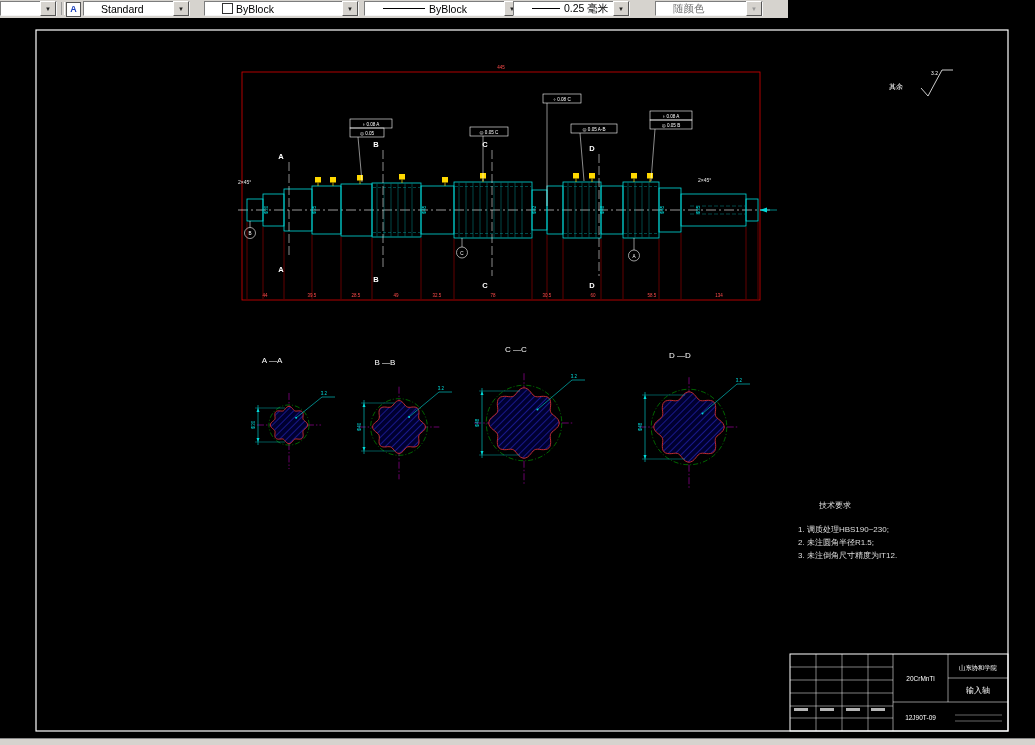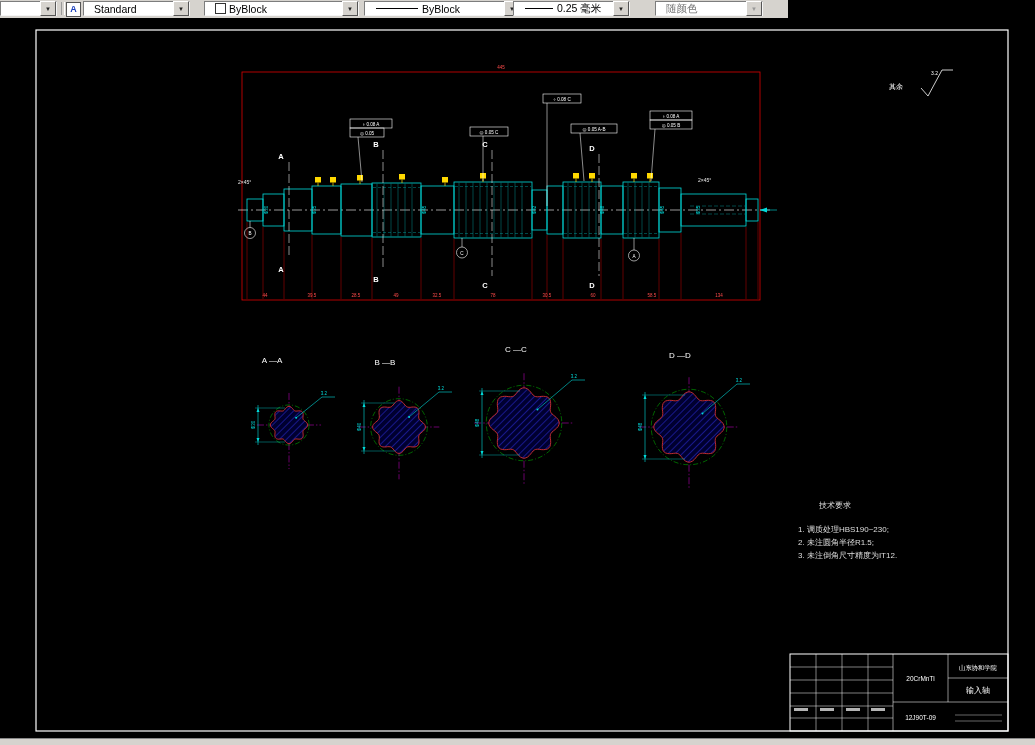--- a/index.html
+++ b/index.html
@@ -1,20 +1,20 @@
 <!DOCTYPE html>
 <html><head>
 <meta charset="utf-8">
 <style>
   html,body{margin:0;padding:0;background:#000;width:1035px;height:745px;overflow:hidden;
     font-family:"Liberation Sans","DejaVu Sans",sans-serif}
   .toolbar{position:absolute;top:0;left:0;width:1035px;height:18px;background:#000}
   .toolbar-bar{position:absolute;top:0;left:0;width:788px;height:18px;background:#d6d3ce;border-bottom:1px solid #8a8a8a}
   .combo{position:absolute;top:1px;height:15px;background:#fff;border:1px solid;border-color:#7d7d7d #f5f5f5 #f5f5f5 #7d7d7d;
-    display:flex;align-items:center;font-size:10.5px;color:#000;padding-left:10px;box-sizing:border-box}
+    display:flex;align-items:center;font-size:10.5px;color:#000;padding-left:17px;box-sizing:border-box}
   .combo .combo-text{flex:1;white-space:nowrap;overflow:hidden}
   .combo-arrow{width:14px;height:13px;background:#d6d3ce;border:1px solid;border-color:#fff #555 #555 #fff;
     display:flex;align-items:center;justify-content:center;font-size:6px;color:#222;flex:none;margin-left:2px}
   .combo.disabled{color:#777}
   .combo.disabled .combo-arrow{color:#999}
   .tb-sep{position:absolute;top:2px;width:2px;height:13px;border-left:1px solid #9a9a9a;border-right:1px solid #fff}
   .tb-icon{position:absolute;top:2px;width:13px;height:13px;background:#fff;border:1px solid #555;
     font-size:9px;line-height:12px;text-align:center;color:#1a3fbb;font-weight:bold}
   .swatch{width:9px;height:9px;background:#fff;border:1px solid #333;margin-right:3px;flex:none}
   .lt-line{height:1px;background:#000;margin:0 4px 0 1px;flex:none}

